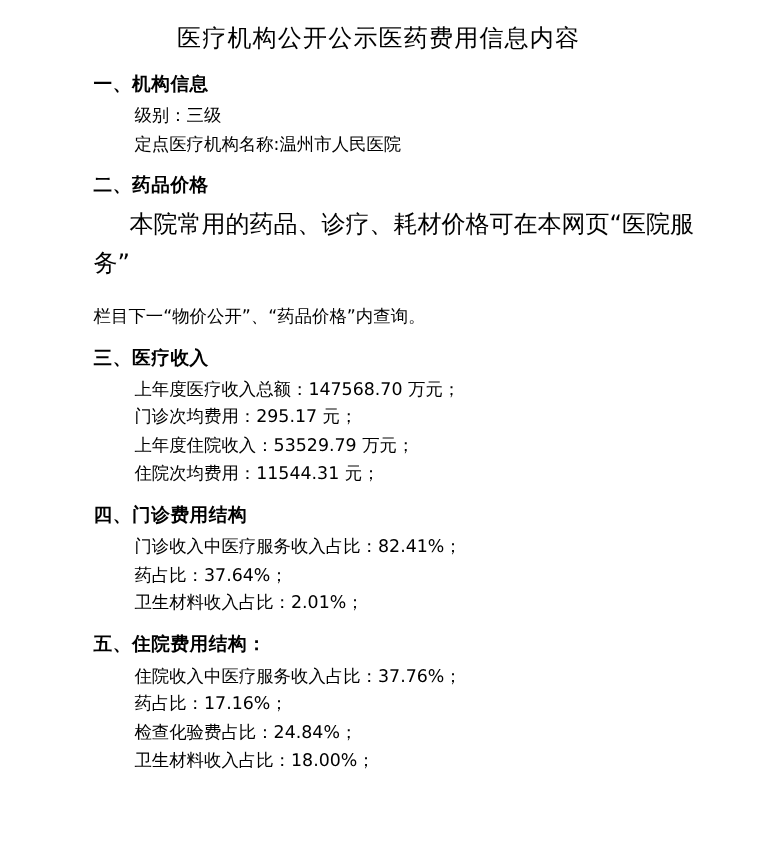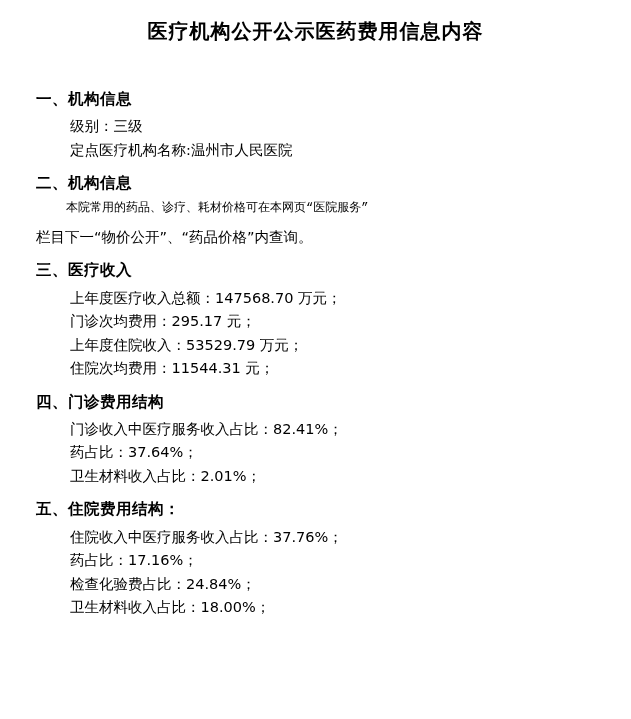--- a/index.html
+++ b/index.html
@@ -17,52 +17,51 @@
   .page {
     width: 631px;
     height: 719px;
     position: relative;
     box-sizing: border-box;
     padding: 0;
   }
   .doc-title {
     text-align: center;
     font-size: 20px;
-    font-weight: bold;
+    font-weight: normal;
     letter-spacing: 1px;
     margin-top: 18px;
-    margin-bottom: 43px;
+    margin-bottom: 14px;
     color: #000;
   }
   .body-area {
-    padding-left: 36px;
+    padding-left: 78px;
     padding-right: 30px;
   }
   .section-heading {
     font-size: 15.5px;
     font-weight: bold;
     margin-top: 10px;
     margin-bottom: 4px;
     line-height: 1.5;
     letter-spacing: 0.5px;
   }
   .line {
     font-size: 14.5px;
     line-height: 1.62;
     margin-left: 34px;
     white-space: nowrap;
   }
   .para {
-    font-size: 12px;
+    font-size: 20px;
     line-height: 1.62;
     margin-left: 0px;
     text-indent: 30px;
     margin-top: 2px;
-    margin-bottom: 7px;
-    font-family: Liberation Mono, monospace;
+    margin-bottom: 18px;
   }
   .para-cont {
     font-size: 14.5px;
     line-height: 1.62;
     margin-left: 0px;
     text-indent: 0;
   }
 </style>
 </head>
 <body>
@@ -70,21 +69,21 @@
 <div class="page">
 
   <div class="doc-title">医疗机构公开公示医药费用信息内容</div>
 
   <div class="body-area">
 
     <div class="section-heading">一、机构信息</div>
     <div class="line">级别：三级</div>
     <div class="line">定点医疗机构名称:温州市人民医院</div>
 
-    <div class="section-heading">二、机构信息</div>
+    <div class="section-heading">二、药品价格</div>
     <div class="para">本院常用的药品、诊疗、耗材价格可在本网页“医院服务”</div>
     <div class="para-cont">栏目下一“物价公开”、“药品价格”内查询。</div>
 
     <div class="section-heading">三、医疗收入</div>
     <div class="line">上年度医疗收入总额：147568.70 万元；</div>
     <div class="line">门诊次均费用：295.17 元；</div>
     <div class="line">上年度住院收入：53529.79 万元；</div>
     <div class="line">住院次均费用：11544.31 元；</div>
 
     <div class="section-heading">四、门诊费用结构</div>

